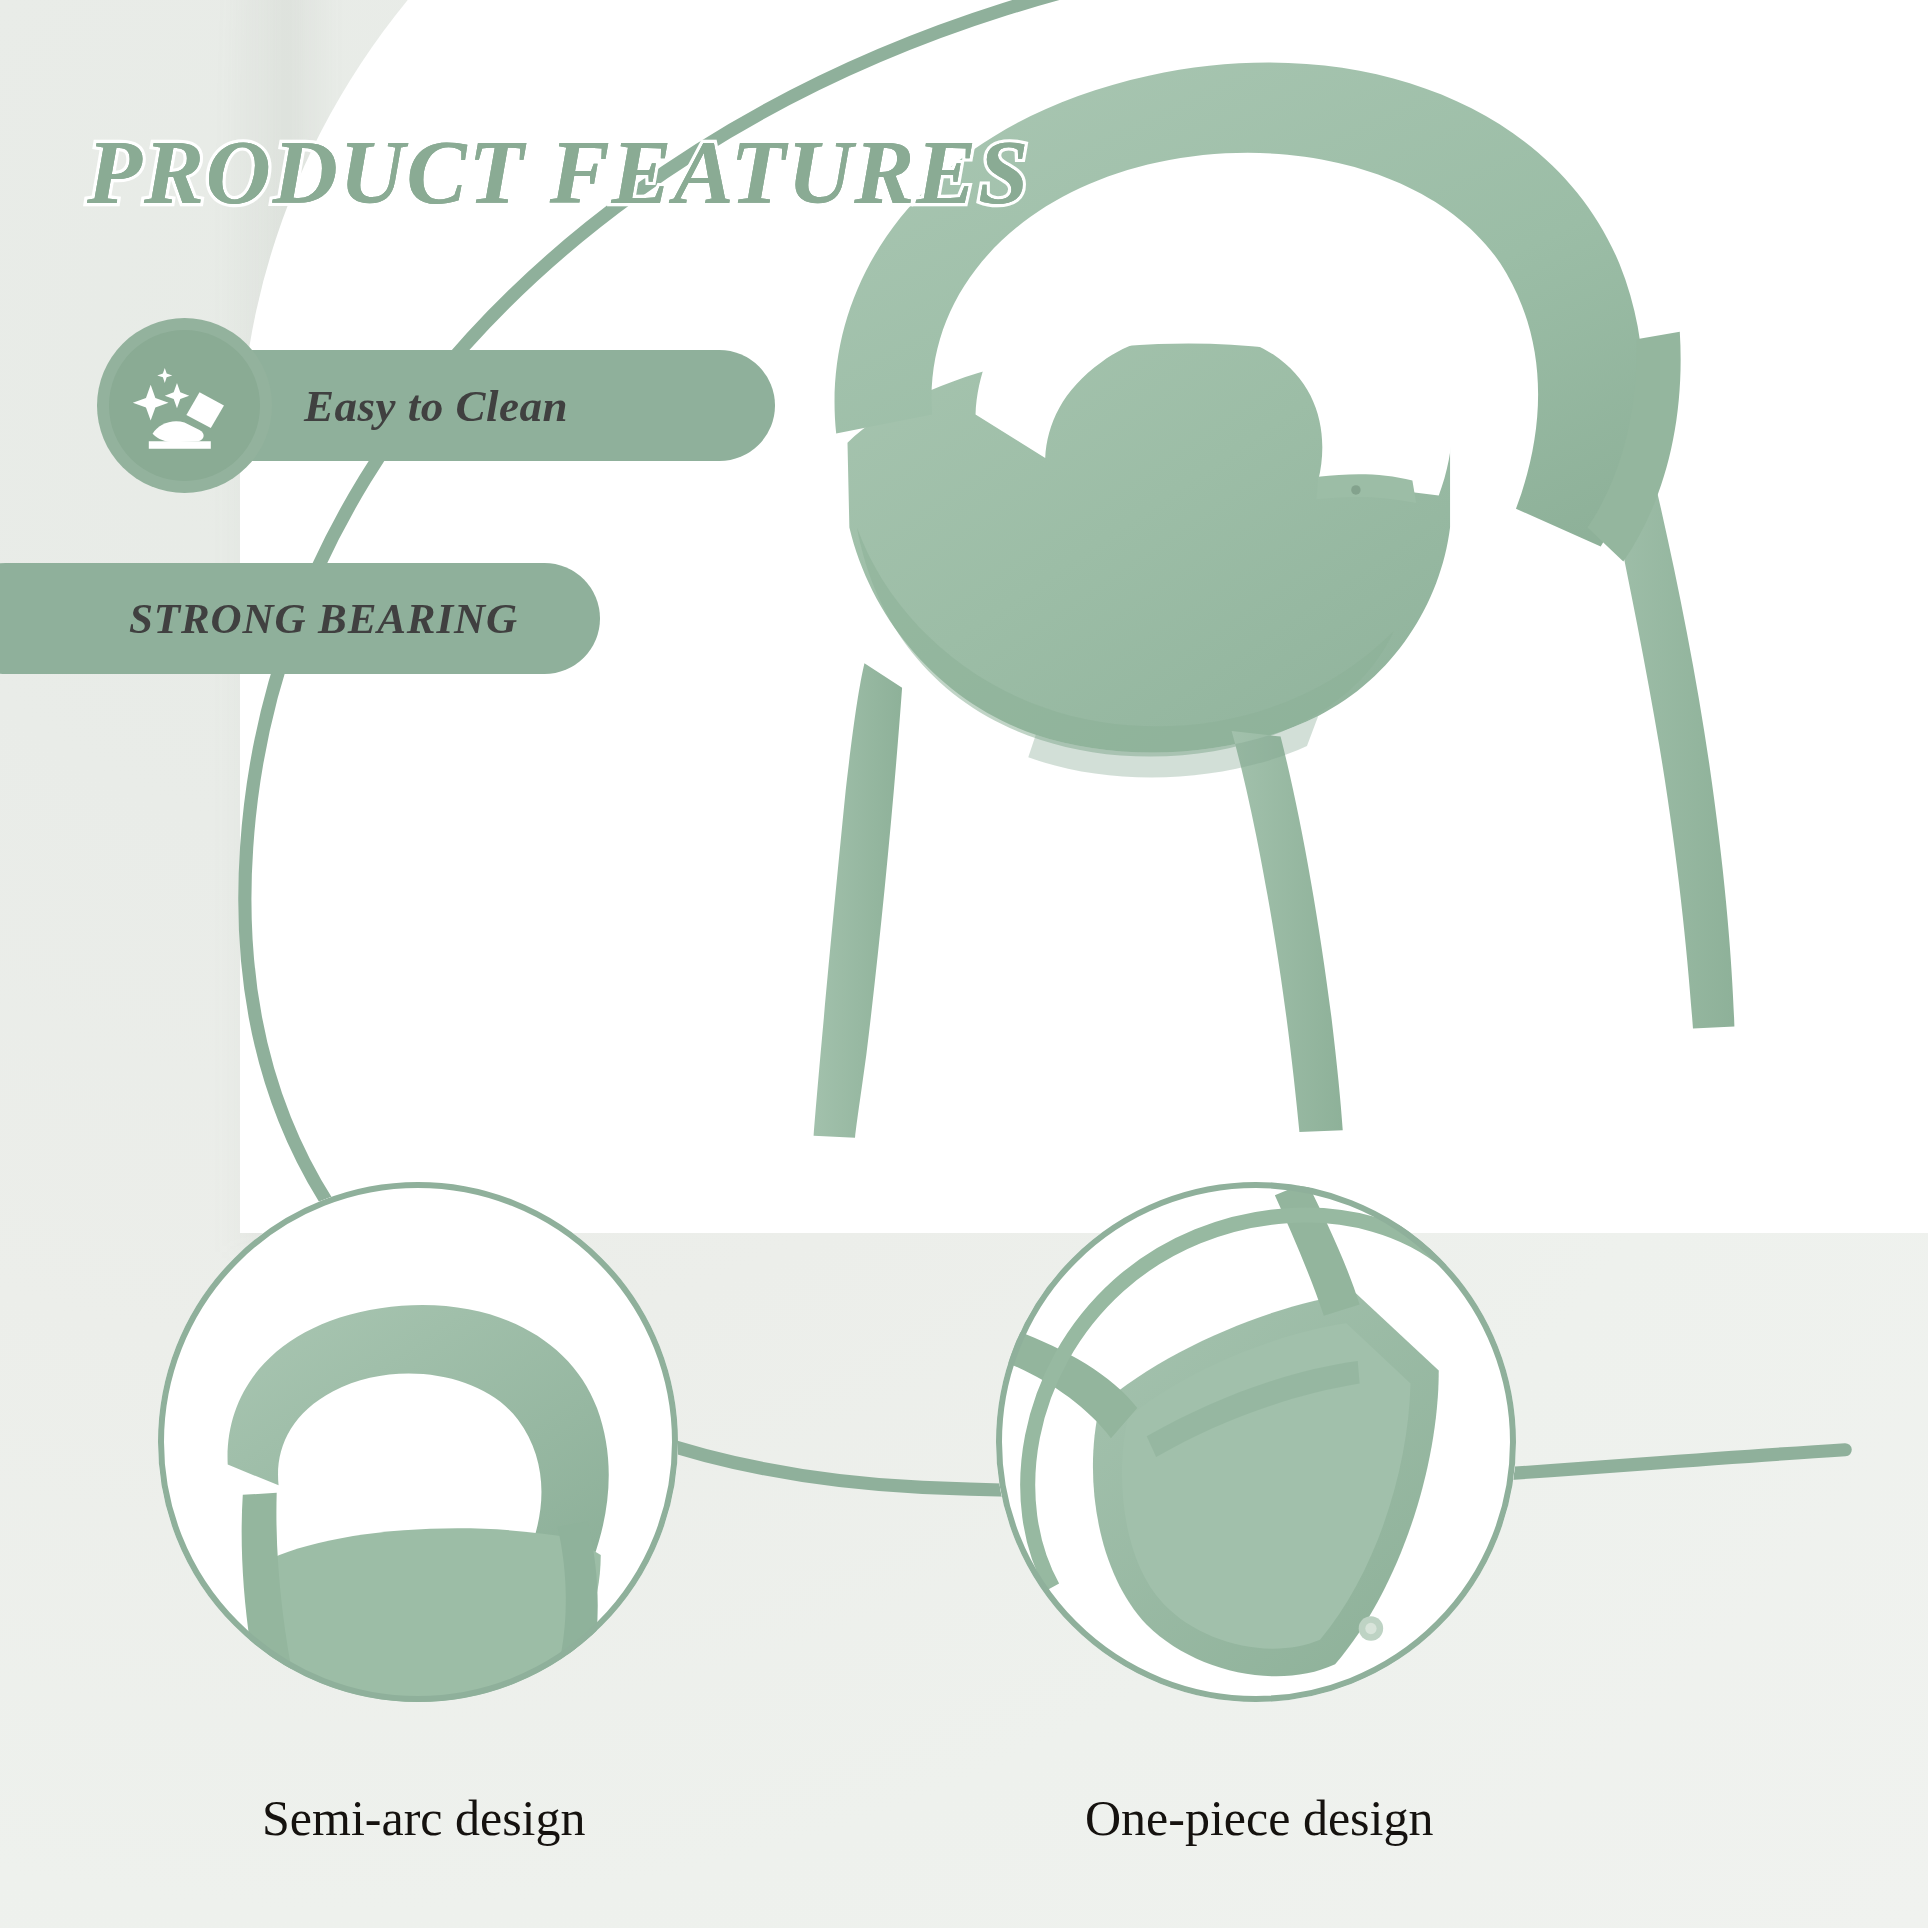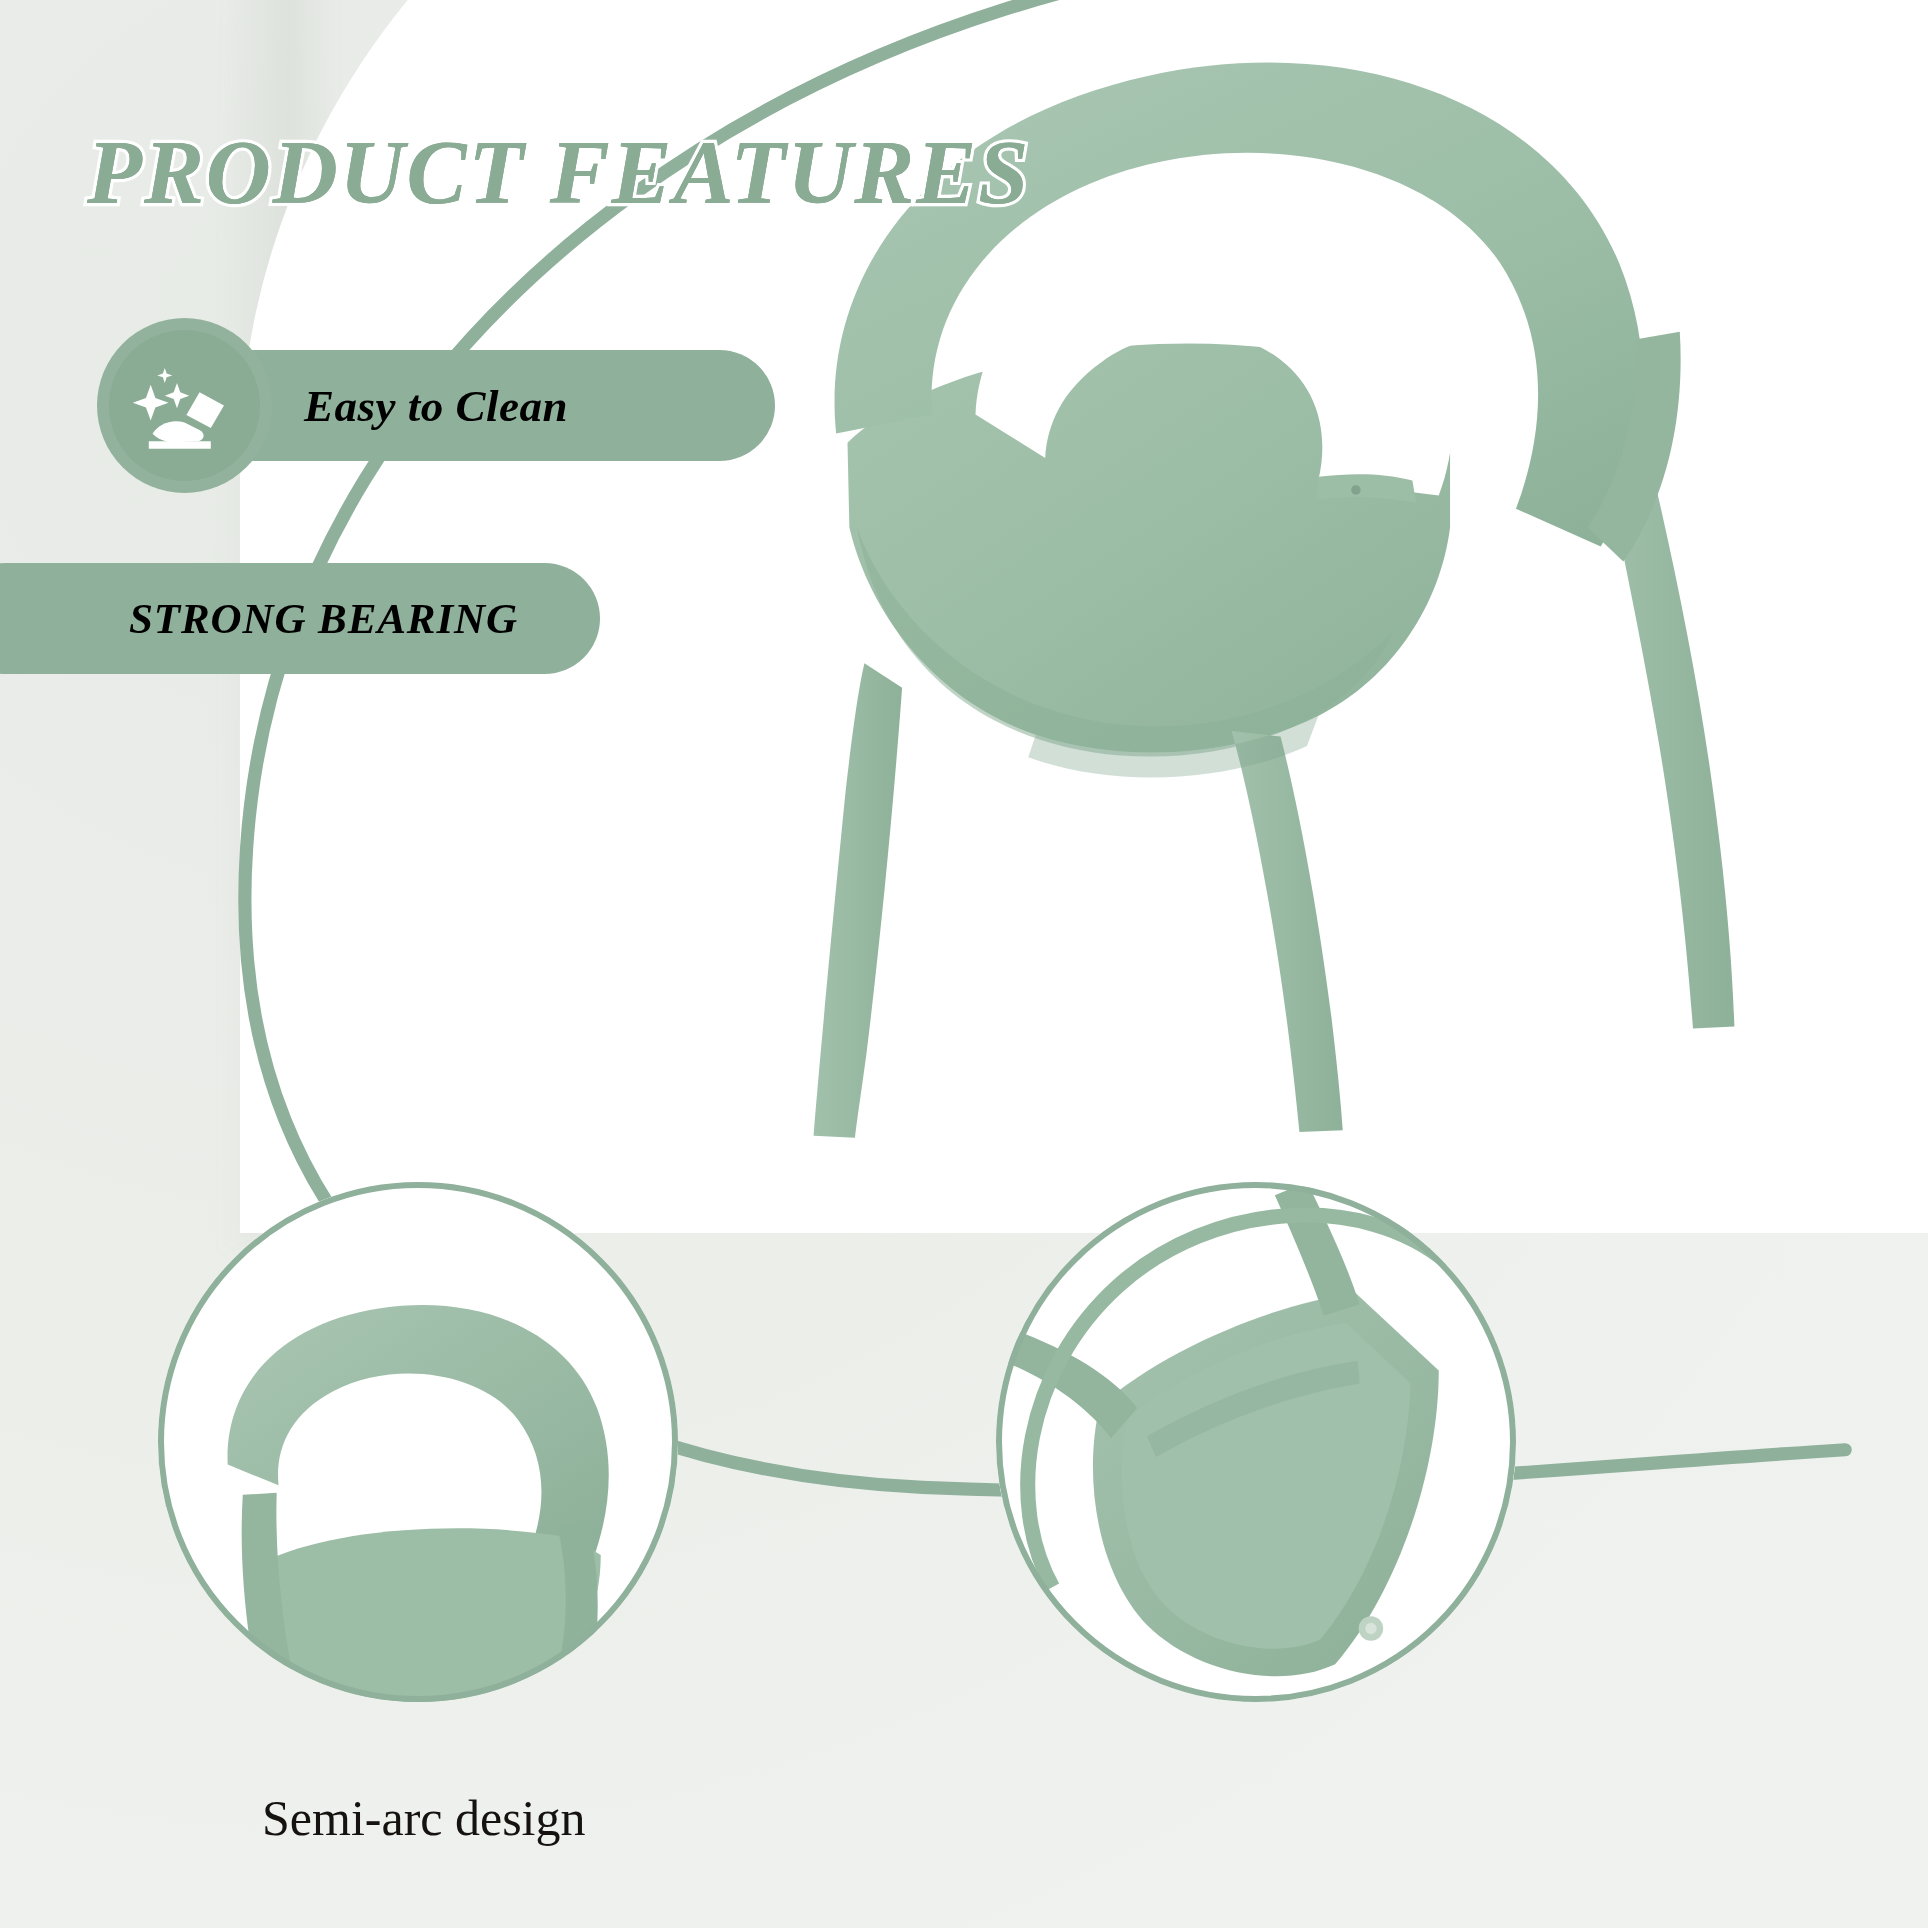--- a/index.html
+++ b/index.html
@@ -85,21 +85,21 @@
   #feature-bearing { left:97px; top:563px; }
 
   .pill {
     height:111px;
     background:#8fb09b;
     border-radius:56px;
     display:flex;
     align-items:center;
     padding-left:179px;
     padding-right:49px;
-    color:#000000;
+    color:#404040;
     font-family:"Liberation Serif", serif;
     font-style:italic;
     font-weight:bold;
     font-size:44px;
     letter-spacing:0.5px;
     white-space:nowrap;
     margin-left:-147px;
   }
   #pill-clean { width:650px; font-size:45px; }
   #pill-bearing { width:650px; font-size:43px; letter-spacing:0.9px; }
@@ -350,15 +350,16 @@
       <circle cx="398" cy="474" r="13" fill="#bed3c4"></circle>
       <circle cx="398" cy="474" r="6" fill="#d8e4da"></circle>
     </svg>
   </div>
   <div class="inset-ring" id="ring-right"></div>
 
   <div class="title">PRODUCT FEATURES</div>
   <div class="title-fill">PRODUCT FEATURES</div>
 
   <div class="caption" id="caption-left">Semi-arc design</div>
+  <div class="caption" id="caption-right">One-piece design</div>
 
 </div>
 
 
 </body></html>

